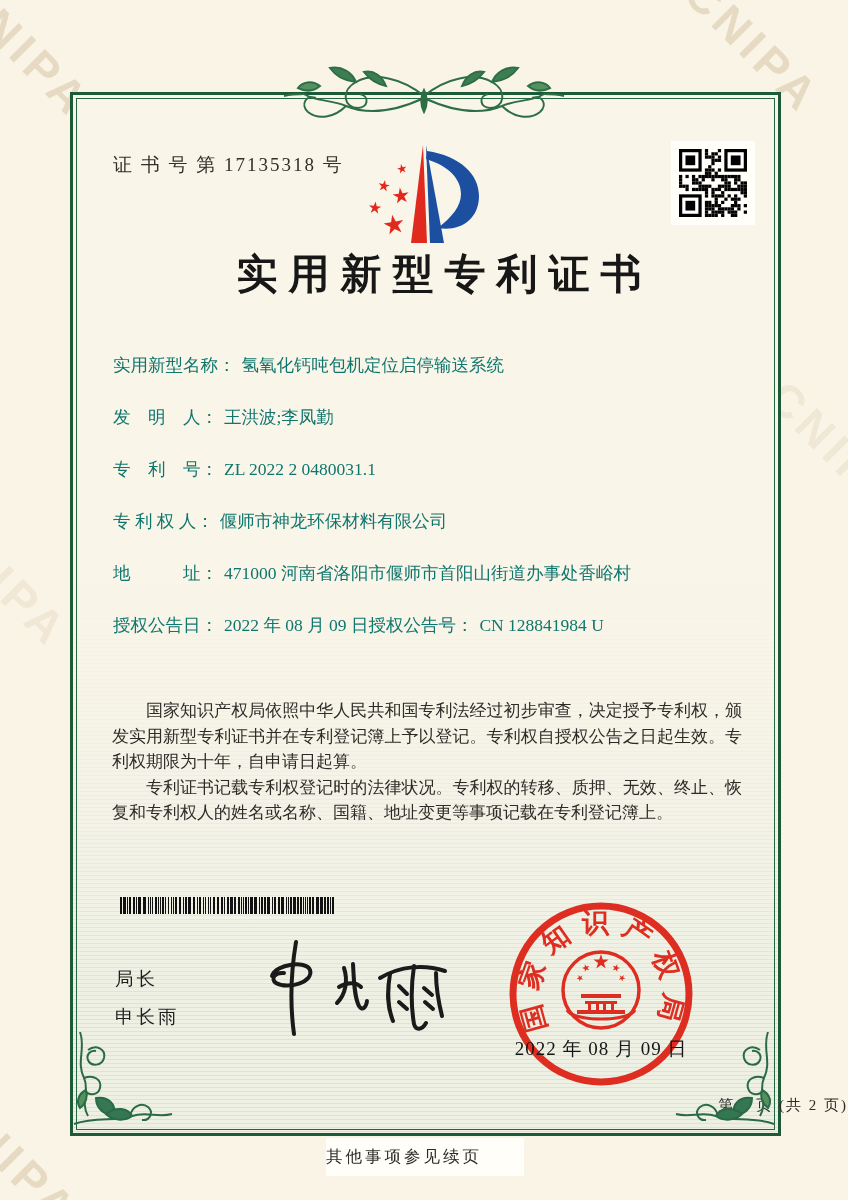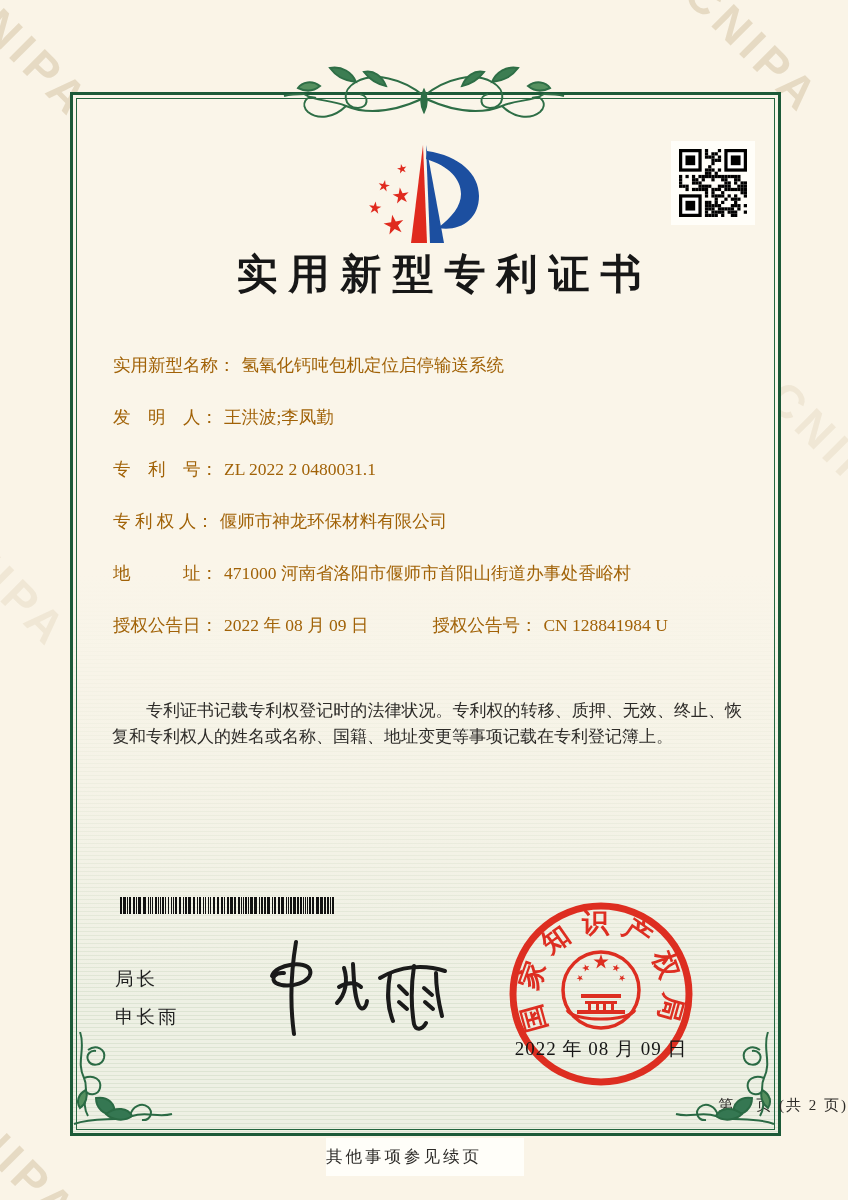--- a/index.html
+++ b/index.html
@@ -25,25 +25,25 @@
   .corner.bl{left:72px;top:1032px;}
   .corner.br{left:674px;top:1032px;transform:scale(-1,1);}
   
   .cert-no{position:absolute;left:113px;top:152px;font-size:19px;letter-spacing:2px;color:#33302c;}
   .logo{position:absolute;left:356px;top:140px;width:146px;height:113px;}
   .qr-box{position:absolute;left:671px;top:141px;width:84px;height:84px;background:#fffef9;}
   .qr-box svg{position:absolute;left:8px;top:8px;}
   .title{position:absolute;left:15px;top:247px;width:848px;text-align:center;
          font-size:41px;font-weight:bold;letter-spacing:11px;text-indent:11px;color:#171717;}
   
-  .fields{position:absolute;left:113px;top:356px;width:632px;font-size:17.5px;color:#a16207;}
+  .fields{position:absolute;left:113px;top:356px;width:632px;font-size:17.5px;color:#0f766e;}
   .frow{height:19px;line-height:19px;margin-bottom:33px;white-space:nowrap;}
   .frow .lbl{display:inline-block;}
   .frow .val{display:inline-block;margin-left:6px;}
-  .grant-row{display:flex;gap:64px;align-items:flex-end;}
+  .grant-row{display:flex;align-items:flex-end;}
   
   .paras{position:absolute;left:112px;top:698px;width:630px;font-size:17px;
          line-height:25.5px;text-align:justify;color:#2d2b28;}
   .paras p{margin:0;text-indent:2em;}
   
   .barcode{position:absolute;left:120px;top:897px;width:215px;height:17px;}
   
   .signer{position:absolute;left:115px;top:960px;font-size:18.5px;letter-spacing:3px;
           line-height:38px;color:#1f1f1f;}
   .signature{position:absolute;left:248px;top:936px;width:210px;height:105px;}
@@ -108,20 +108,21 @@
       <path d="M2,92 C24,84 44,90 60,84 C74,79 86,86 100,82"></path>
       <path d="M58,84 c2,-10 12,-14 18,-9 c6,5 2,14 -6,13"></path>
       <path d="M24,66 c12,-2 20,6 18,16 c-10,2 -18,-6 -18,-16 Z" fill="#357752"></path>
       <path d="M34,82 c10,-8 22,-6 26,2 c-8,6 -20,4 -26,-2 Z" fill="#357752"></path>
       <path d="M14,58 c-8,4 -10,12 -6,18 c6,-4 8,-12 6,-18 Z" fill="#55905f"></path>
     </g>
   </svg>
 
   <div class="layer">
 
+    <div class="cert-no">证 书 号 第 17135318 号</div>
 
     <svg class="logo" viewBox="0 0 146 113">
       <defs>
         <path id="star" d="M0,-1 L0.2245,-0.309 0.951,-0.309 0.3633,0.118 0.5878,0.809 0,0.382 -0.5878,0.809 -0.3633,0.118 -0.951,-0.309 -0.2245,-0.309 Z"></path>
       </defs>
       <polygon points="67,5 55,103 71,103" fill="#e02a1e"></polygon>
       <polygon points="70,5 74,103 88,103" fill="#1c4fa0"></polygon>
       <path d="M71,11 C104,16 123,34 123,56 C123,80 103,92 82,88 C96,77 105,66 105,54 C105,39 93,26 70,19 Z" fill="#1c4fa0"></path>
       <g fill="#e02a1e">
         <use href="#star" transform="translate(46,29) scale(5) rotate(-12)"></use>
@@ -316,20 +317,21 @@
         <span>
           <span class="lbl">授权公告日：</span><span class="val">2022 年 08 月 09 日</span>
         </span>
         <span>
           <span class="lbl">授权公告号：</span><span class="val">CN 128841984 U</span>
         </span>
       </div>
     </div>
 
     <div class="paras">
+      <p>国家知识产权局依照中华人民共和国专利法经过初步审查，决定授予专利权，颁发实用新型专利证书并在专利登记簿上予以登记。专利权自授权公告之日起生效。专利权期限为十年，自申请日起算。</p>
       <p>专利证书记载专利权登记时的法律状况。专利权的转移、质押、无效、终止、恢复和专利权人的姓名或名称、国籍、地址变更等事项记载在专利登记簿上。</p>
     </div>
 
     <svg class="barcode" id="barcodeSvg" viewBox="0 0 215 17" preserveAspectRatio="none">
         <rect x="0" y="0" width="2" height="17" fill="#111"></rect>
         <rect x="3" y="0" width="3" height="17" fill="#111"></rect>
         <rect x="7" y="0" width="1" height="17" fill="#111"></rect>
         <rect x="9" y="0" width="2" height="17" fill="#111"></rect>
         <rect x="13" y="0" width="2" height="17" fill="#111"></rect>
         <rect x="16" y="0" width="1" height="17" fill="#111"></rect>

